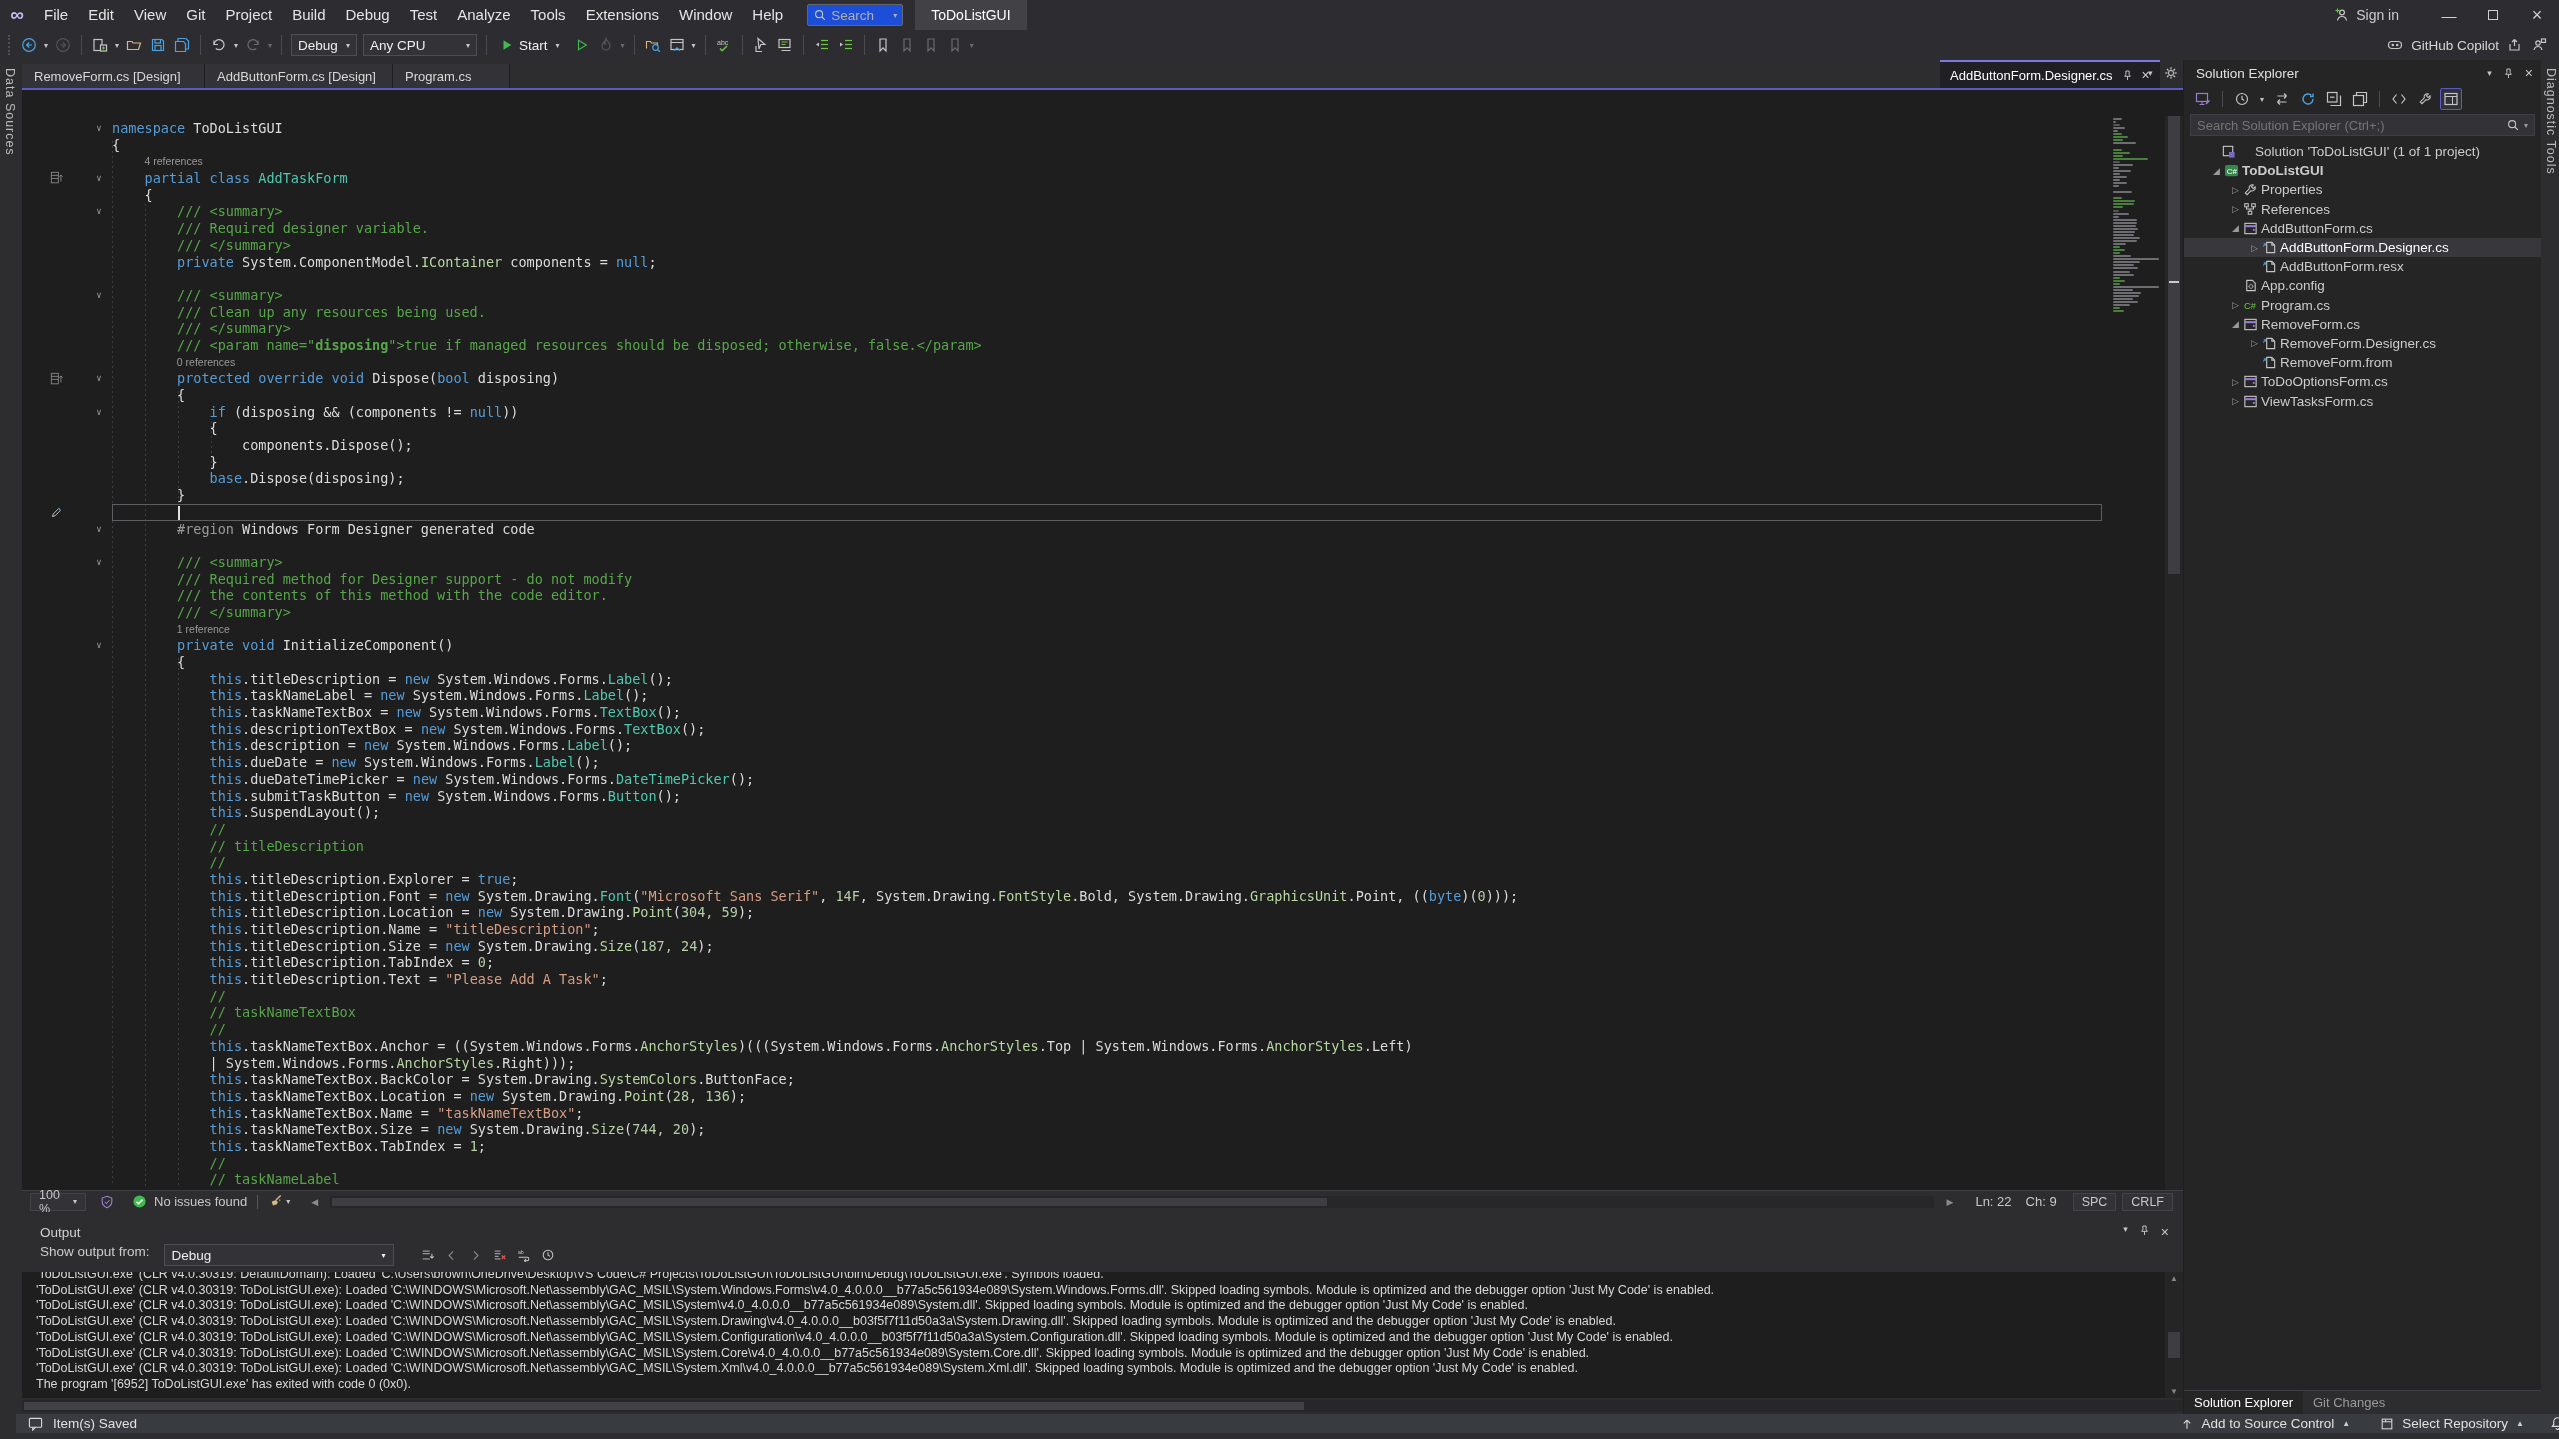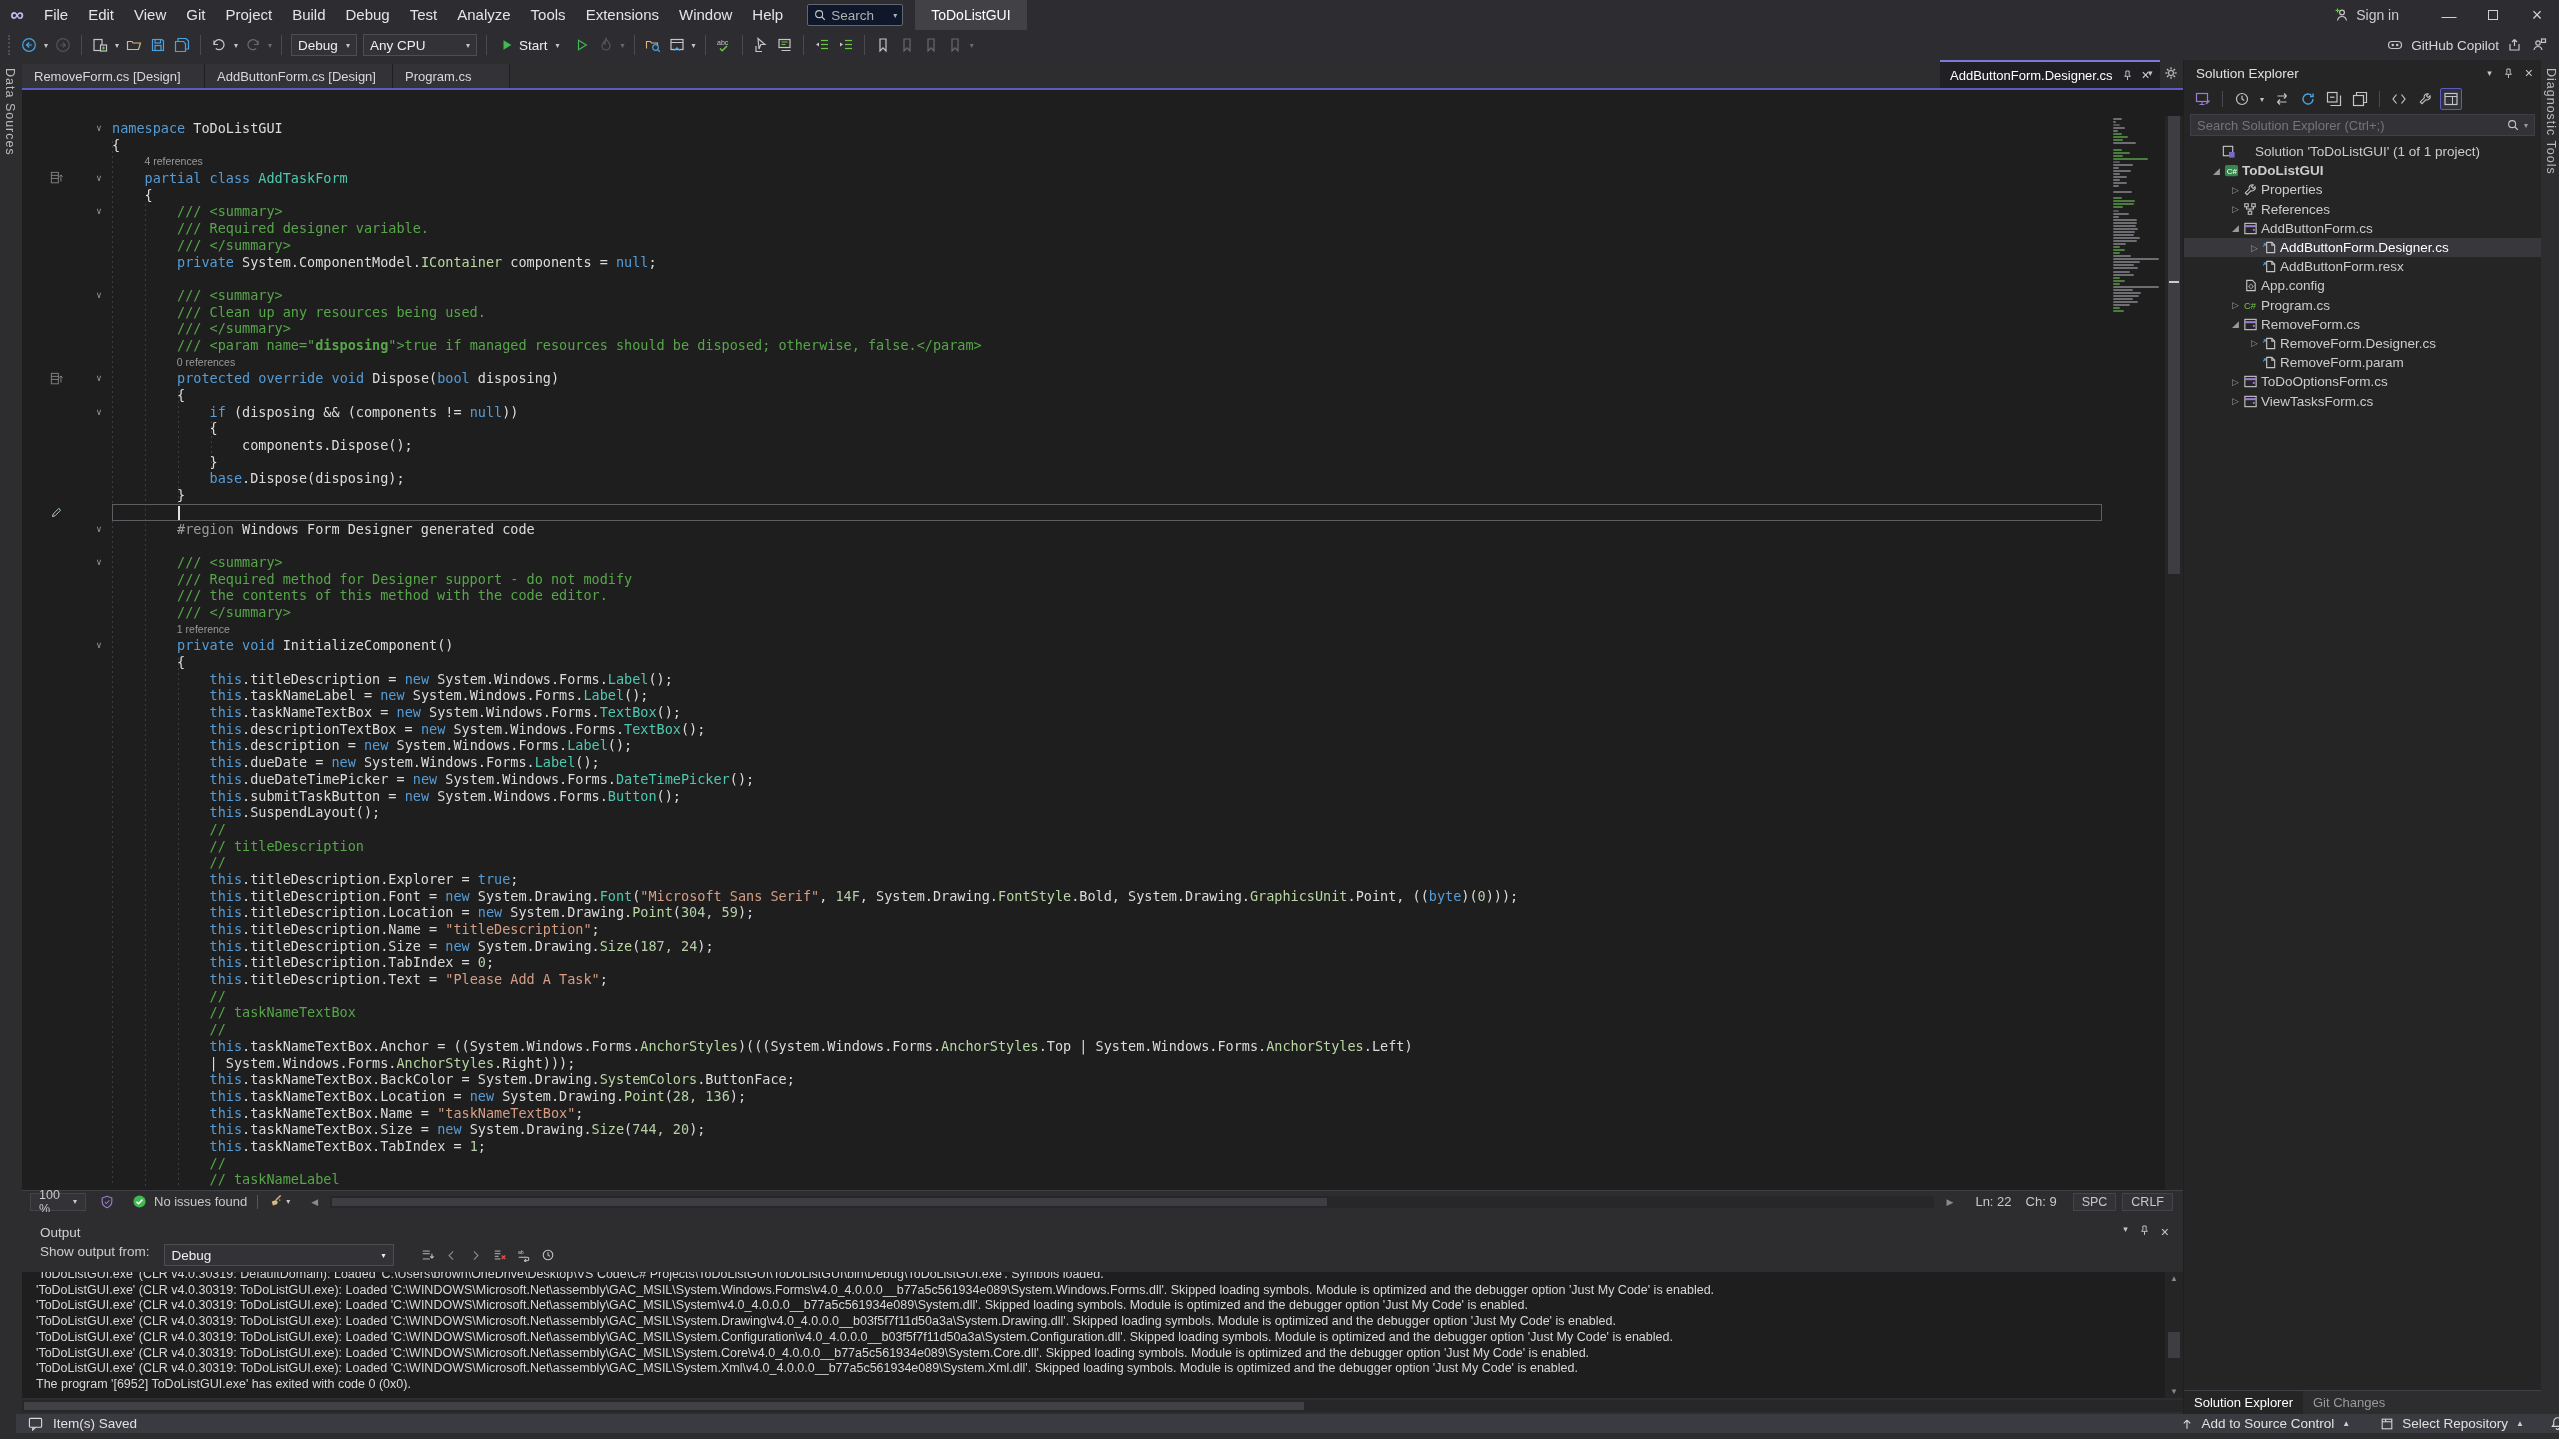--- a/index.html
+++ b/index.html
@@ -4,21 +4,21 @@
 <style>
   * { margin:0; padding:0; box-sizing:border-box; }
   html,body { width:2559px; height:1439px; overflow:hidden; }
   body { background:#2d2d30; font-family:"Liberation Sans", sans-serif; color:#cccccc; position:relative; font-size:14px; }
   .abs { position:absolute; }
 
   
   #titlebar { left:0; top:0; width:2559px; height:30px; background:#2d2d31; display:flex; align-items:center; }
   #vs-logo { width:34px; text-align:center; color:#c9b8f0; font-size:19px; font-weight:bold; }
   .menu-item { padding:0 10px; line-height:30px; font-size:15px; color:#e4e4e4; cursor:default; }
-  #title-search { margin-left:14px; width:96px; height:22px; border:1px solid #66666e; border-radius:2px; background:#0f172a; display:flex; align-items:center; padding:0 5px; color:#b0b0b0; }
+  #title-search { margin-left:14px; width:96px; height:22px; border:1px solid #66666e; border-radius:2px; background:#1d4ed8; display:flex; align-items:center; padding:0 5px; color:#b0b0b0; }
   #title-search span.lbl { flex:1; font-size:13.5px; margin-left:4px; }
   #solution-chip { margin-left:12px; height:30px; padding:0 16px; background:#414146; display:flex; align-items:center; color:#ffffff; font-size:14px; }
   #title-right { margin-left:auto; display:flex; align-items:center; height:30px; }
   #signin { display:flex; align-items:center; gap:6px; margin-right:28px; font-size:14px; }
   .win-btn { width:44px; height:30px; display:flex; align-items:center; justify-content:center; color:#cfcfcf; font-size:15px; }
   .win-btn .maxbox { width:10px; height:10px; border:1px solid #cfcfcf; }
 
   
   #toolbar { left:0; top:30px; width:2559px; height:30px; background:#2d2d31; display:flex; align-items:center; }
   .tb-grip { width:5px; height:20px; margin:0 4px 0 8px; border-left:2px dotted #4e4e54; }
@@ -1187,21 +1187,21 @@
       </div>
       <div class="tree-row" style="padding-left: 63px;">
         <span class="tree-arrow"></span>
         <span class="tree-ico">
           <svg width="15" height="15" viewBox="0 0 16 16">
             <path d="M5 2.5h5.5l3 3v8H5z" stroke="#c5c5c5" fill="none" stroke-width="1.2"></path>
             <path d="M10.5 2.5v3h3" stroke="#c5c5c5" fill="none" stroke-width="1.2"></path>
             <path d="M1.2 6.8L4 4m0 0H1.8M4 4v2.2" stroke="#4aa3e0" fill="none" stroke-width="1.1"></path>
           </svg>
         </span>
-        <span>RemoveForm.param</span>
+        <span>RemoveForm.from</span>
       </div>
       <div class="tree-row" style="padding-left: 44px;">
         <span class="tree-arrow">▷</span>
         <span class="tree-ico">
           <svg width="15" height="15" viewBox="0 0 16 16">
             <rect x="2" y="2.5" width="12" height="11" stroke="#c5c5c5" fill="none" stroke-width="1.2"></rect>
             <path d="M2 5.5h12" stroke="#9b7cd4" stroke-width="2.2"></path>
             <rect x="10.5" y="8.5" width="2" height="2" fill="#9b7cd4"></rect>
           </svg>
         </span>

